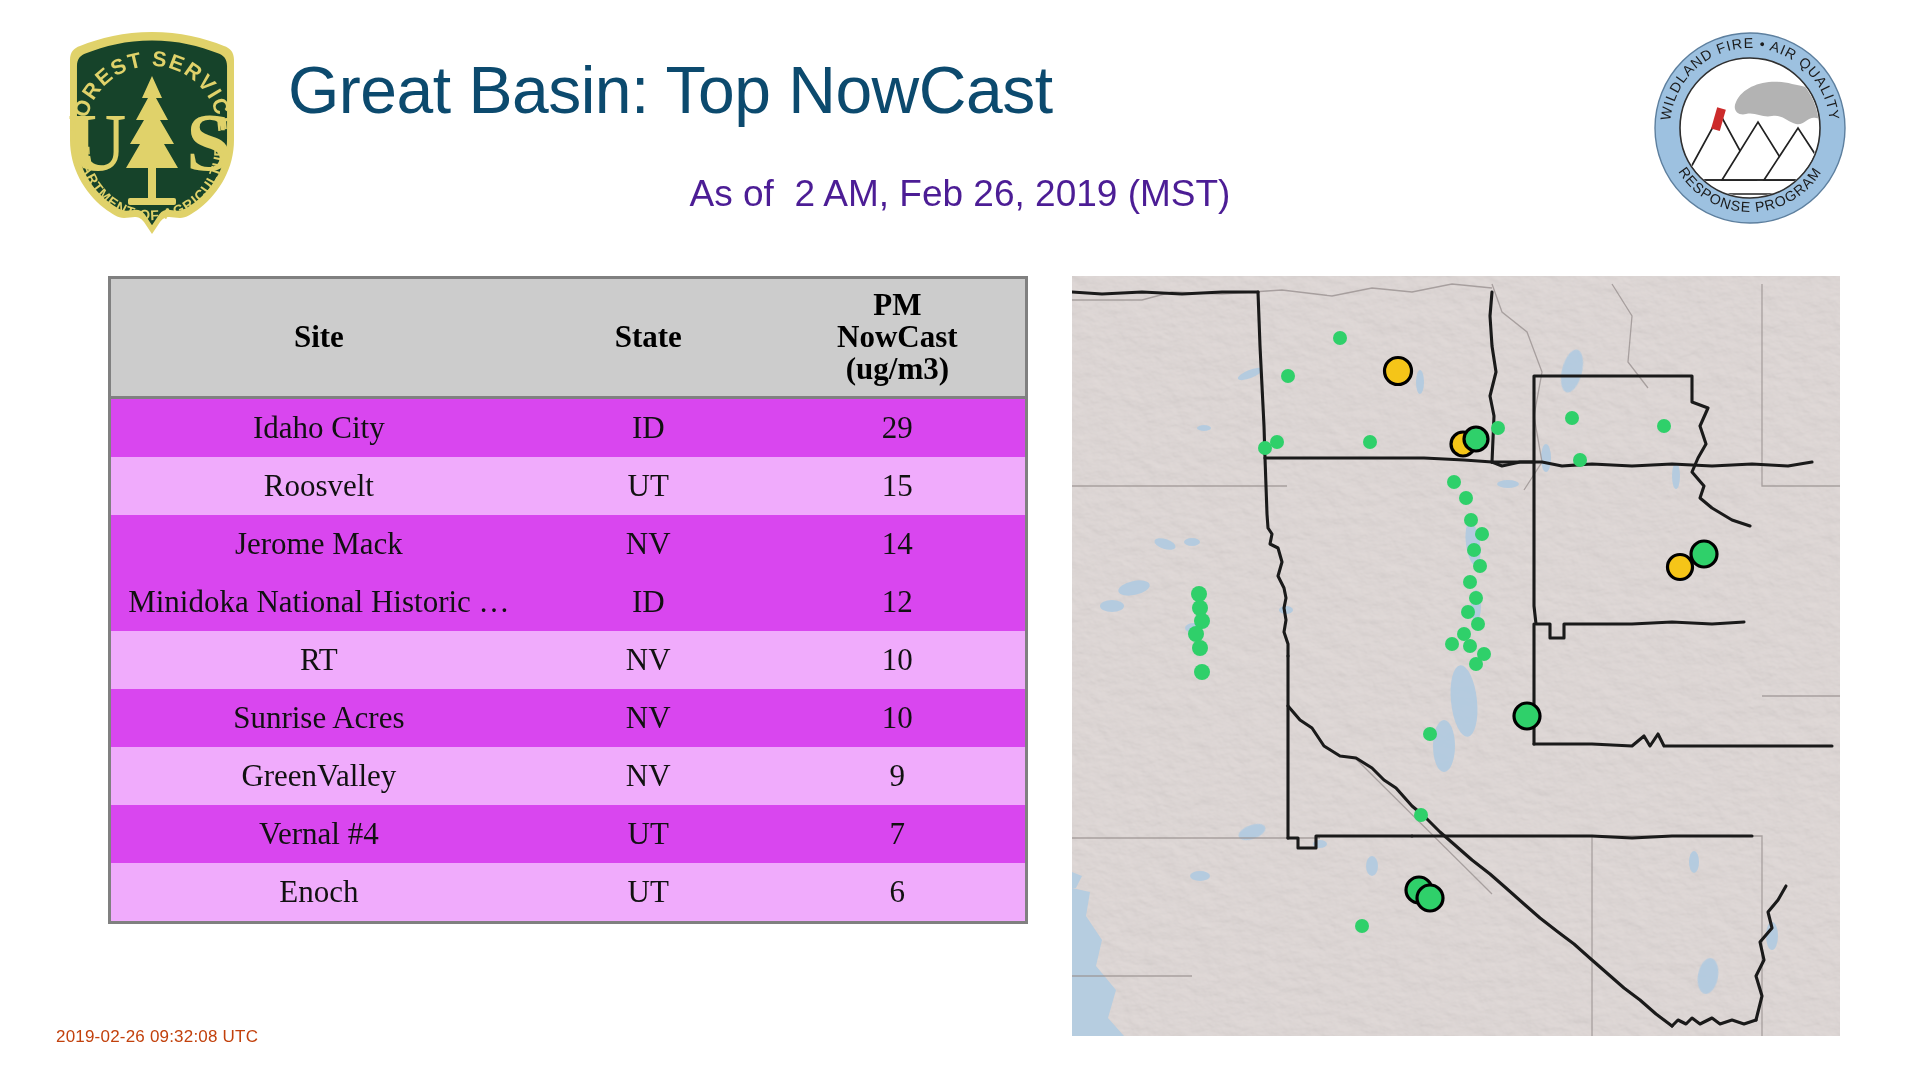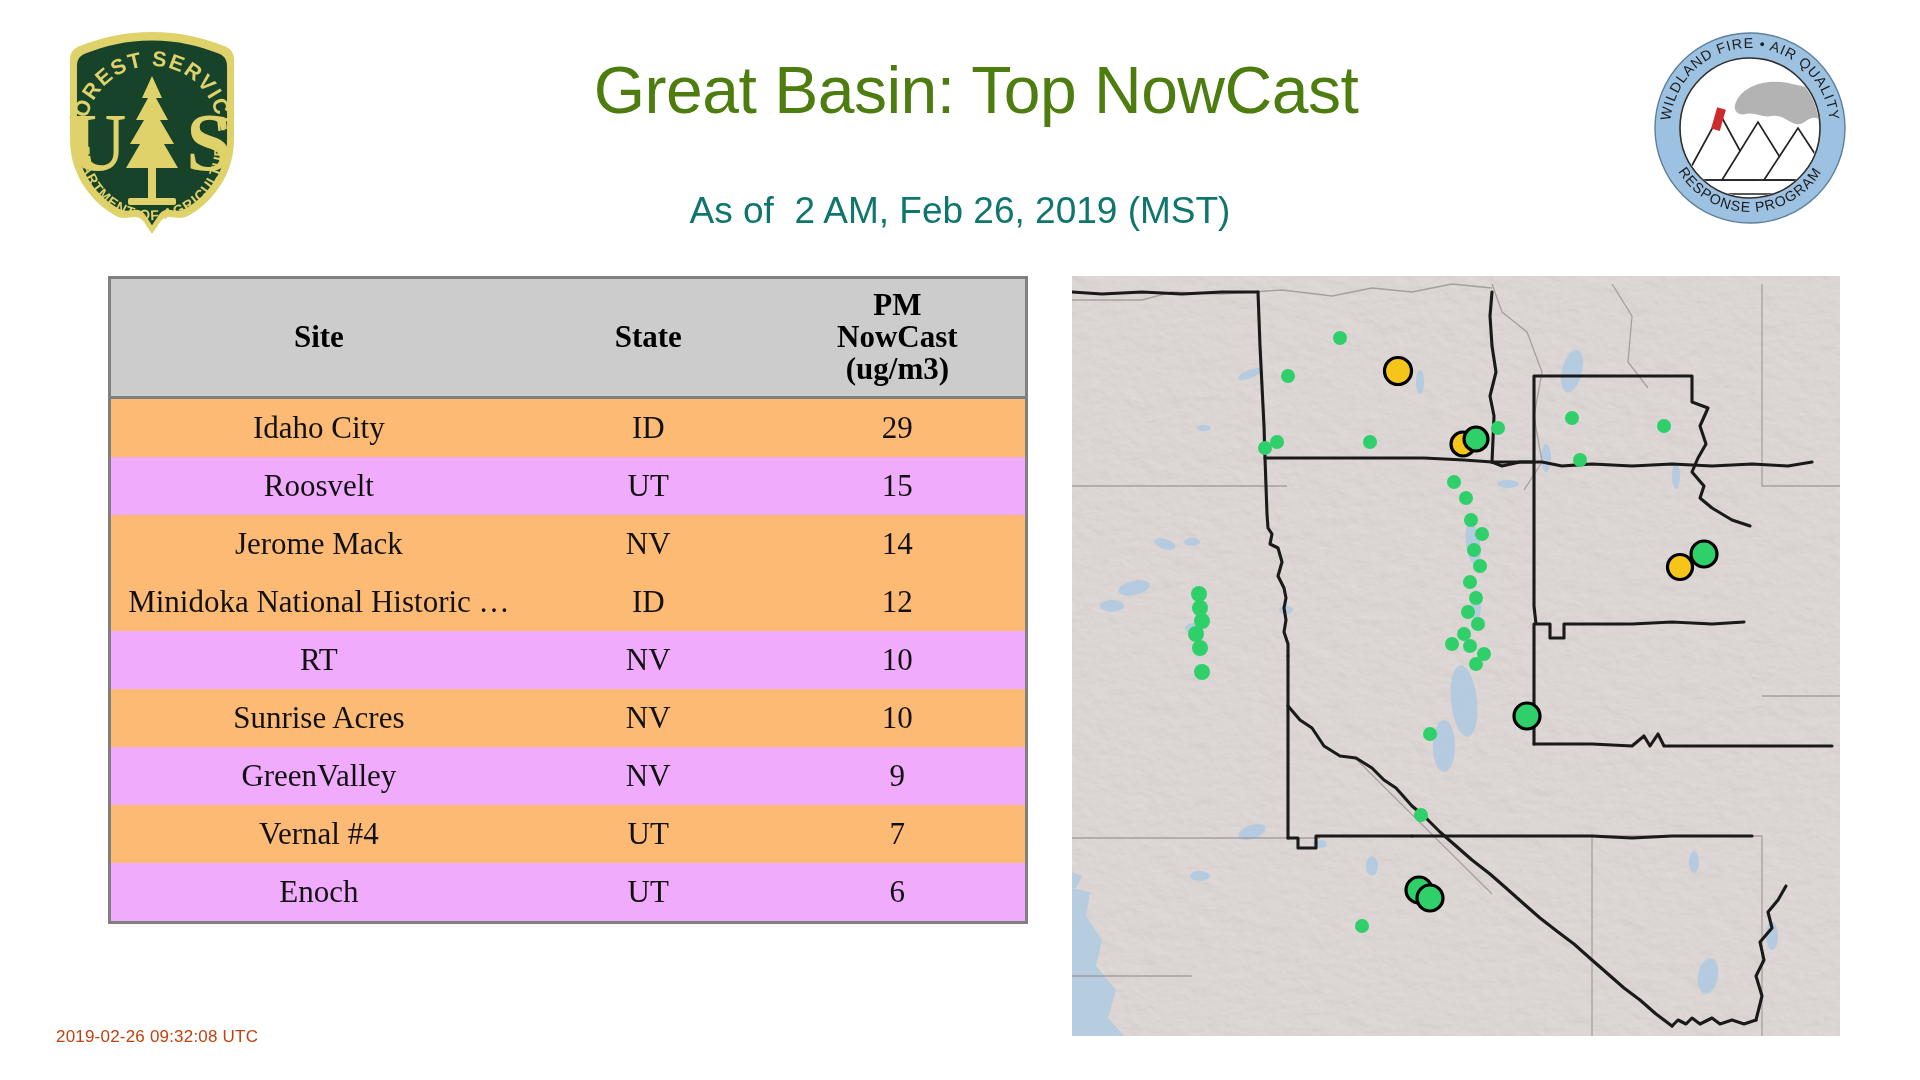--- a/index.html
+++ b/index.html
@@ -26,40 +26,40 @@
   }
   #wfaqrp-logo {
     position: absolute;
     left: 1652px;
     top: 30px;
     width: 196px;
     height: 196px;
   }
   #page-title {
     position: absolute;
-    left: 316px;
+    left: 288px;
     top: 52px;
     width: 1320px;
-    text-align: center;
+    text-align: left;
     font-size: 66px;
     font-family: "Liberation Sans", sans-serif;
     font-stretch: condensed;
-    color: #4d7c0f;
+    color: #0c4a6e;
     letter-spacing: -0.5px;
     white-space: nowrap;
   }
   #page-subtitle {
     position: absolute;
     left: 300px;
-    top: 190px;
+    top: 173px;
     width: 1320px;
     text-align: center;
     font-size: 37px;
     font-family: "Liberation Sans", sans-serif;
-    color: #0f766e;
+    color: #4c1d95;
     white-space: pre;
   }
 
   
   #nowcast-table-wrap {
     position: absolute;
     left: 80px;
     top: 276px;
     width: 920px;
     margin-left: 28px;
@@ -90,21 +90,21 @@
   table.nowcast tbody td {
     font-size: 31px;
     color: #111111;
     text-align: center;
     padding: 0;
     height: 58px;
     border: none;
     white-space: nowrap;
     overflow: hidden;
   }
-  table.nowcast tbody tr.odd  td { background: #fdba74; text-align: center; }
+  table.nowcast tbody tr.odd  td { background: #d946ef; text-align: center; }
   table.nowcast tbody tr.even td { background: #f0abfc; }
 
   
   #footer-timestamp {
     position: absolute;
     left: 56px;
     top: 1027px;
     font-size: 17px;
     font-family: "Liberation Sans", sans-serif;
     color: #c2410c;

